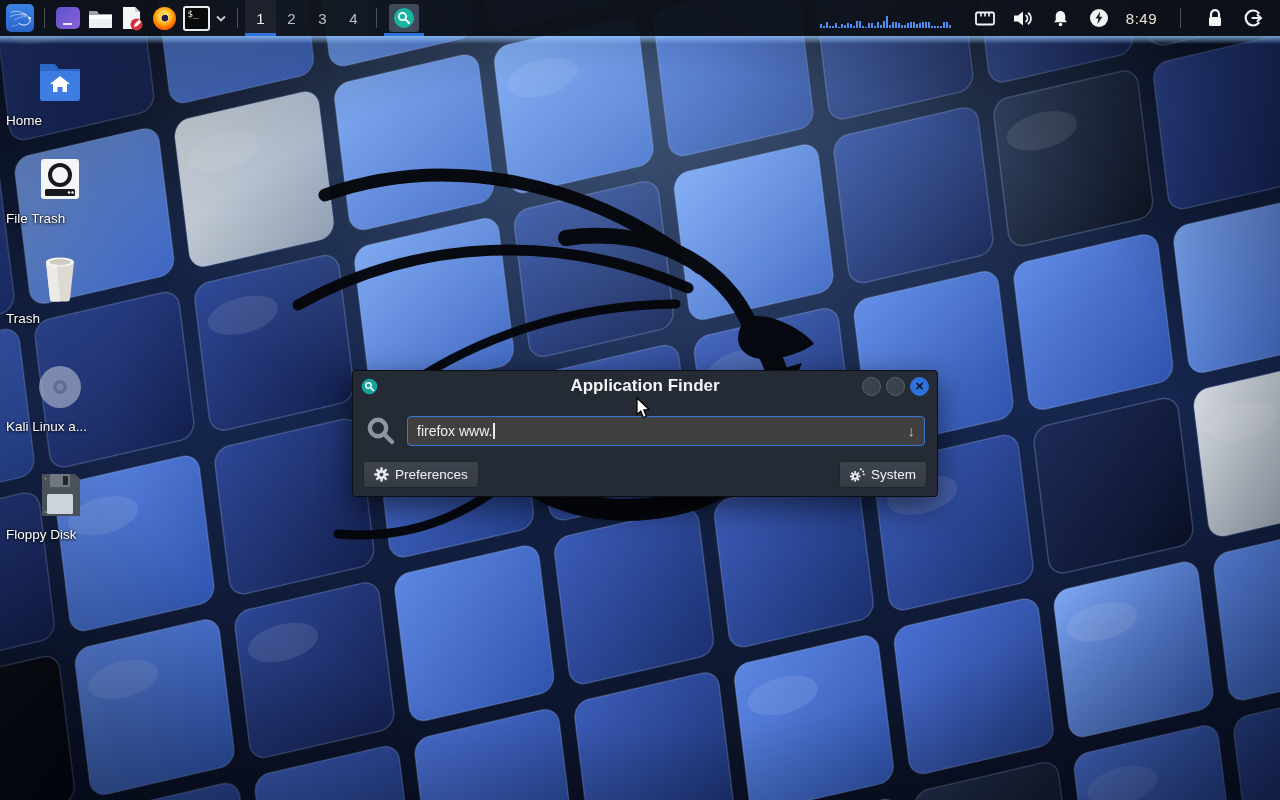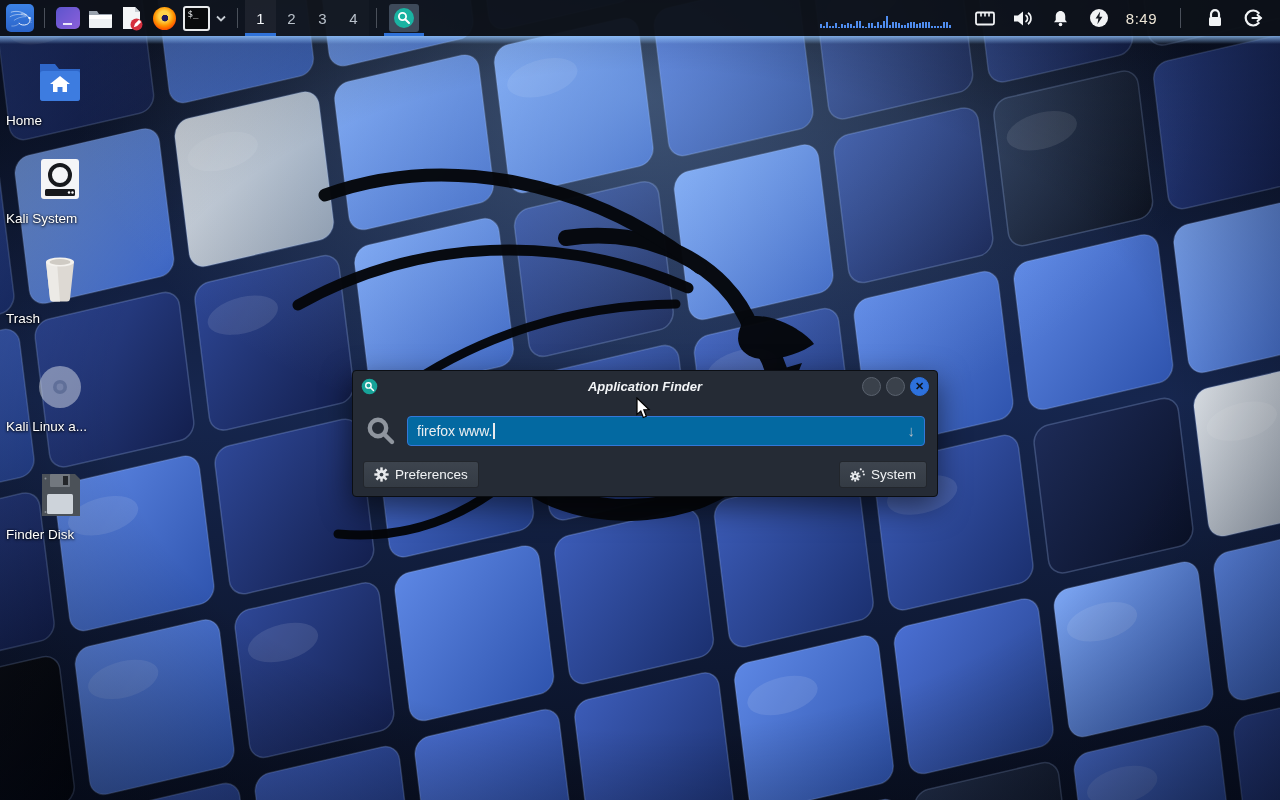--- a/index.html
+++ b/index.html
@@ -48,27 +48,27 @@
   .dicon { position:absolute; left:6px; width:108px; text-align:left; z-index:10; }
   .dicon .ic { height:46px; display:flex; align-items:center; justify-content:center; }
   .dicon .lbl { margin-top:9px; color:#fff; font-size:13.5px; text-shadow:0 1px 3px rgba(0,0,0,.9), 0 0 2px rgba(0,0,0,.7); }
 
   
   .finder-win { position:absolute; left:352px; top:370px; width:586px; height:127px; z-index:50;
     background:#252b35; border:1px solid #0b0e13; border-radius:4px;
     box-shadow:0 10px 30px rgba(0,0,0,.55); }
   .titlebar { height:30px; display:flex; align-items:center; padding:0 8px; position:relative; }
   .titlebar .title { position:absolute; left:0; right:0; text-align:center; color:#f2f4f6;
-    font-size:13px; font-weight:bold;font-style:italic; }
+    font-size:17px; font-weight:bold; }
   .winbtns { margin-left:auto; display:flex; gap:5px; z-index:2; }
   .wbtn { width:19px; height:19px; border-radius:50%; border:1px solid #5a626e; background:#3a414b;
     display:flex; align-items:center; justify-content:center; padding:0; }
   .wbtn.close { background:#2d71dd; border-color:#2d71dd; color:#0e131b; font-size:11px; font-weight:bold; }
   .frow1 { display:flex; align-items:center; margin:14px 12px 0 12px; gap:11px; }
-  .searchbox { flex:1; height:30px; background:#0369a1; border:1px solid #3478d8; border-radius:4px;
+  .searchbox { flex:1; height:30px; background:#404040; border:1px solid #3478d8; border-radius:4px;
     display:flex; align-items:center; padding:0 9px; color:#eceef0; font-size:14px; }
   .caret { display:inline-block; width:1.5px; height:16px; background:#e9ebee; margin-left:1px; }
   .in-arrow { margin-left:auto; color:#b6bcc4; font-size:15px; }
   .frow2 { display:flex; align-items:center; margin:15px 10px 0 10px; }
   .dbtn { display:flex; align-items:center; gap:6px; height:27px; padding:0 10px;
     background:linear-gradient(180deg,#3d444e,#343b44); border:1px solid #22262c; border-radius:3px;
     color:#f1f3f5; font-size:13.5px; font-family:"Liberation Sans",sans-serif; }
 
   .cursor { position:absolute; left:636px; top:397px; z-index:60; }
 </style>
@@ -521,21 +521,21 @@
   <div class="dicon" style="top:156px">
     <div class="ic">
       <svg width="44" height="44" viewBox="0 0 44 44">
         <rect x="3" y="2" width="38" height="40" rx="3" fill="#f4f5f7"></rect>
         <circle cx="22" cy="18" r="10" fill="none" stroke="#17191d" stroke-width="4"></circle>
         <rect x="7" y="32" width="30" height="7" rx="1.5" fill="#17191d"></rect>
         <circle cx="31" cy="35.5" r="1.2" fill="#ffffff"></circle>
           <circle cx="34.5" cy="35.5" r="1.2" fill="#ffffff"></circle>
       </svg>
     </div>
-    <div class="lbl">Kali System</div>
+    <div class="lbl">File Trash</div>
   </div>
 
   <div class="dicon" style="top:364px">
     <div class="ic">
       <svg width="46" height="46" viewBox="0 0 46 46" opacity="0.45">
         <circle cx="23" cy="23" r="21" fill="#e8ecf2"></circle>
         <circle cx="23" cy="23" r="7" fill="#aab4c2"></circle>
         <circle cx="23" cy="23" r="3.4" fill="#d9dee6"></circle>
       </svg>
     </div>
@@ -558,21 +558,21 @@
     <div class="ic">
       <svg width="44" height="46" viewBox="0 0 44 46">
         <path d="M4,2 h33 l5,5 v37 h-38 z" fill="#4b5158"></path>
         <rect x="12" y="2" width="20" height="13" rx="1" fill="#72787f"></rect>
         <rect x="25" y="4" width="5" height="9" fill="#23262a"></rect>
         <rect x="9" y="22" width="26" height="20" rx="1.5" fill="#cdd3da"></rect>
         <circle cx="7.5" cy="6.5" r="1" fill="#8a9097"></circle>
           <circle cx="7.5" cy="40" r="1" fill="#8a9097"></circle>
       </svg>
     </div>
-    <div class="lbl">Finder Disk</div>
+    <div class="lbl">Floppy Disk</div>
   </div>
 
   <div class="finder-win">
     <div class="titlebar">
       <svg width="17" height="17" viewBox="0 0 24 24">
         <circle cx="12" cy="12" r="11" fill="#17a399"></circle>
         <circle cx="10.5" cy="10.5" r="3.8" fill="none" stroke="#ffffff" stroke-width="2"></circle>
         <line x1="13.4" y1="13.4" x2="17.6" y2="17.6" stroke="#ffffff" stroke-width="2.2" stroke-linecap="round"></line>
       </svg>
       <span class="title">Application Finder</span>

